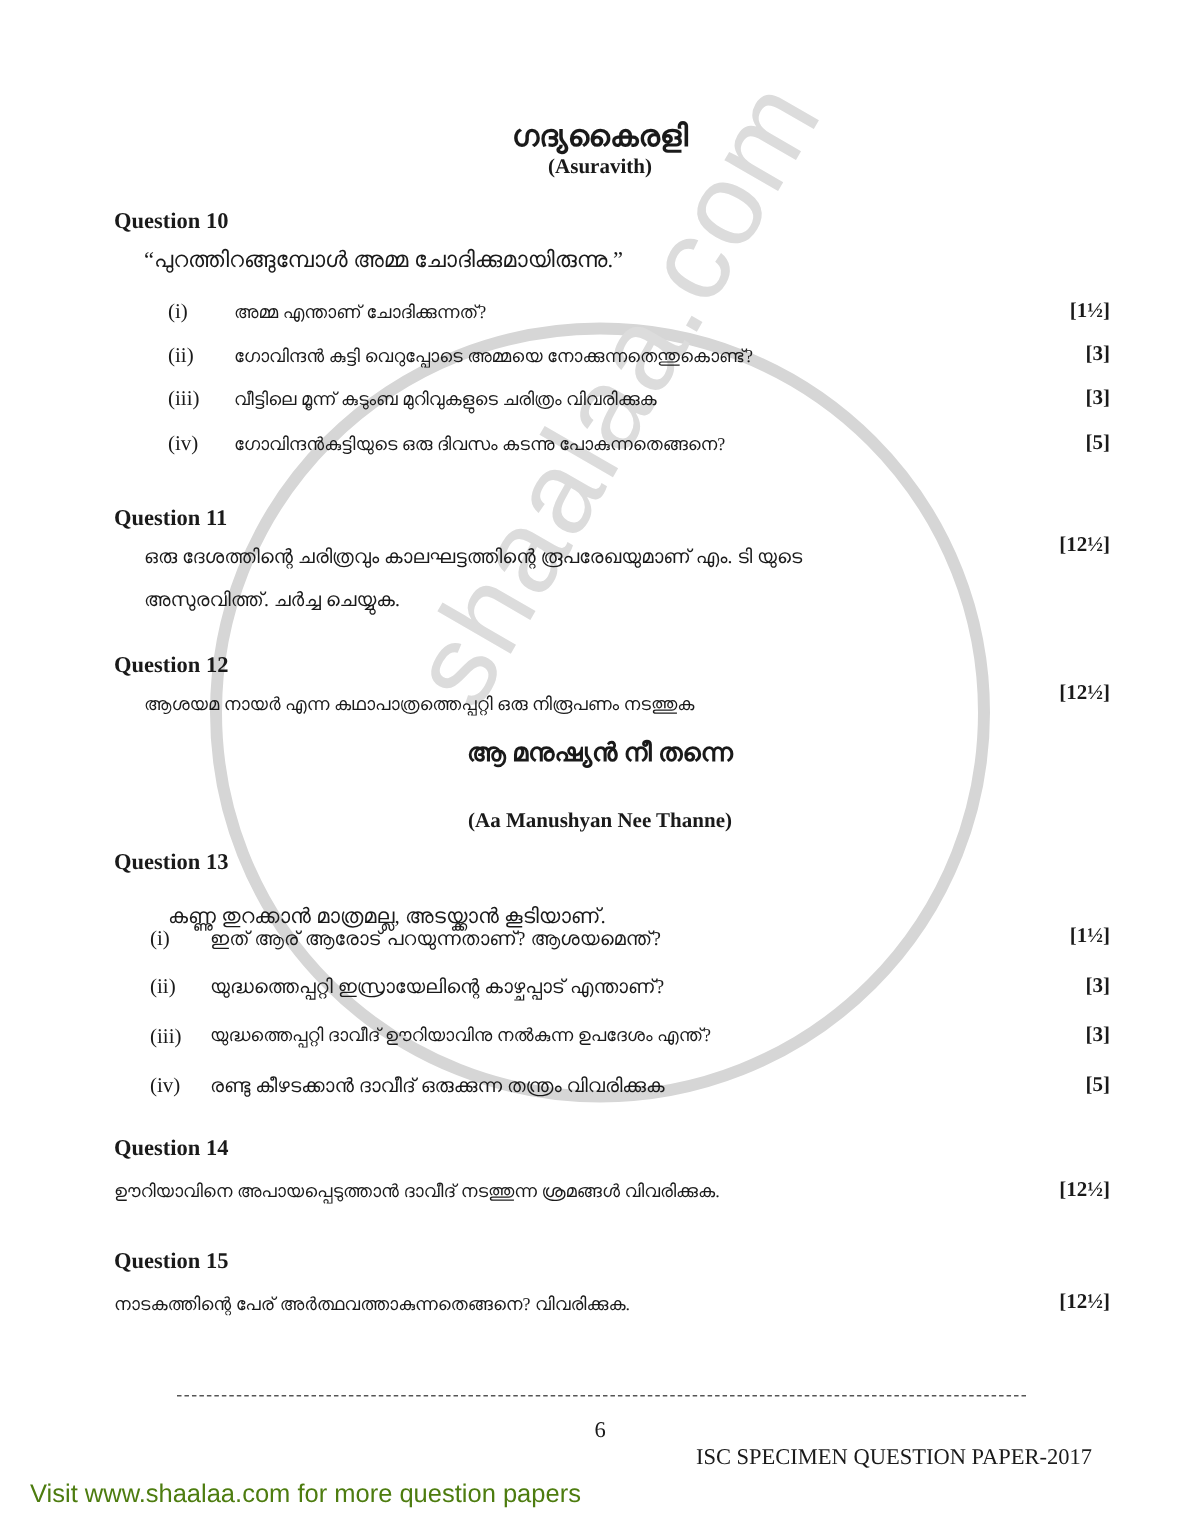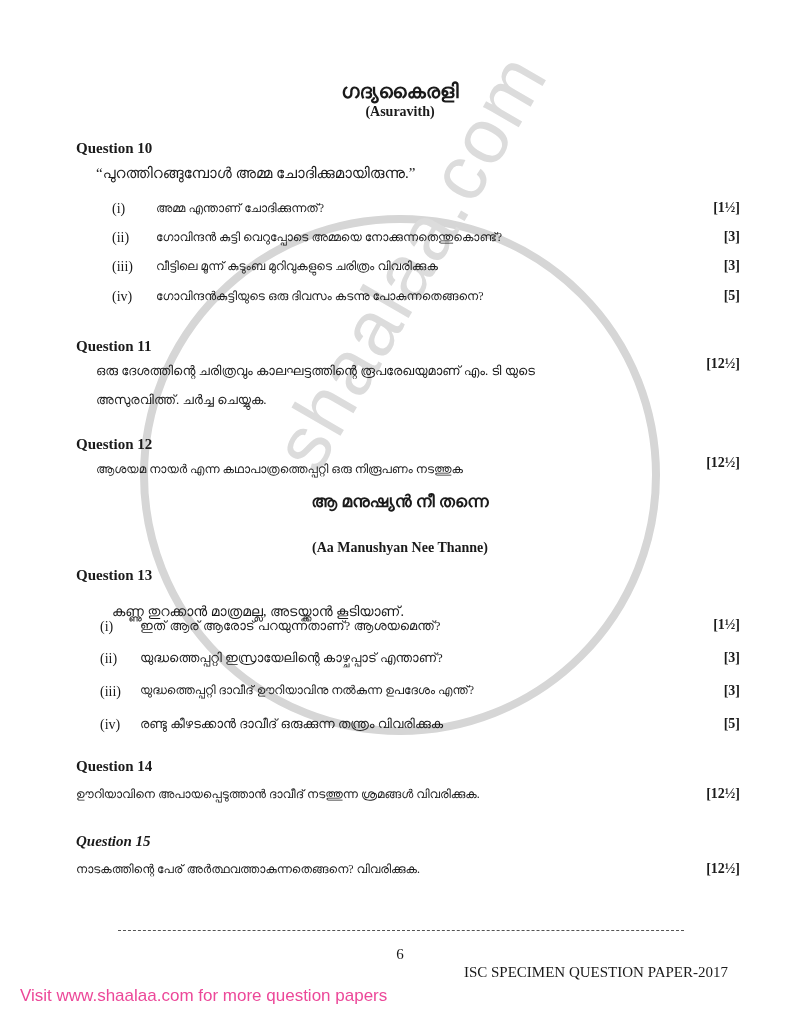--- a/index.html
+++ b/index.html
@@ -10,21 +10,21 @@
   .section-title { position: absolute; left: 0; width: 800px; text-align: center; font-weight: bold; }
   .mal-title { font-size: 20px; }
   .sub-title { font-size: 14px; }
   .qhead { position: absolute; left: 76px; font-weight: bold; font-size: 15px; }
   .line { position: absolute; font-size: 14px; white-space: nowrap; }
   .roman { position: absolute; font-size: 14px; }
   .marks { position: absolute; right: 60px; font-size: 14px; font-weight: bold; text-align: right; }
   .dashes { position: absolute; left: 118px; top: 930px; width: 566px; border-top: 1px dashed #555; }
   .pageno { position: absolute; left: 0; width: 800px; top: 946px; text-align: center; font-size: 15px; }
   .footer-title { position: absolute; right: 72px; top: 964px; font-size: 15px; }
-  .visit { position: absolute; left: 20px; top: 986px; font-family: "Liberation Sans", sans-serif; font-size: 17px; color: #ec4899; }
+  .visit { position: absolute; left: 20px; top: 986px; font-family: "Liberation Sans", sans-serif; font-size: 17px; color: #4d7c0f; }
 </style>
 </head>
 <body>
 
 <div class="page">
 
   <div class="watermark"></div>
   <div class="wm-text">shaalaa.com</div>
 
   <div class="section-title sub-title" style="top:104px;">(Asuravith)</div>
@@ -77,21 +77,21 @@
   <div class="marks" style="top:683px;">[3]</div>
 
   <div class="roman" style="left:100px; top:717px;">(iv)</div>
   <div class="line" style="left:140px; top:716px; font-size:13px;">രണ്ടു കീഴടക്കാൻ ദാവീദ് ഒരുക്കുന്ന തന്ത്രം വിവരിക്കുക</div>
   <div class="marks" style="top:716px;">[5]</div>
 
   <div class="qhead" style="top:758px;">Question 14</div>
   <div class="line" style="left:76px; top:787px; font-size:12px;">ഊറിയാവിനെ അപായപ്പെടുത്താൻ ദാവീദ് നടത്തുന്ന ശ്രമങ്ങൾ വിവരിക്കുക.</div>
   <div class="marks" style="top:786px;">[12½]</div>
 
-  <div class="qhead" style="top:833px;font-style:italic;">Question 15</div>
+  <div class="qhead" style="top:833px;">Question 15</div>
   <div class="line" style="left:76px; top:862px; font-size:12px;">നാടകത്തിന്റെ പേര് അർത്ഥവത്താകുന്നതെങ്ങനെ? വിവരിക്കുക.</div>
   <div class="marks" style="top:861px;">[12½]</div>
 
   <div class="dashes"></div>
   <div class="pageno">6</div>
   <div class="footer-title">ISC SPECIMEN QUESTION PAPER-2017</div>
   <div class="visit">Visit www.shaalaa.com for more question papers</div>
 </div>
 
 </body></html>

